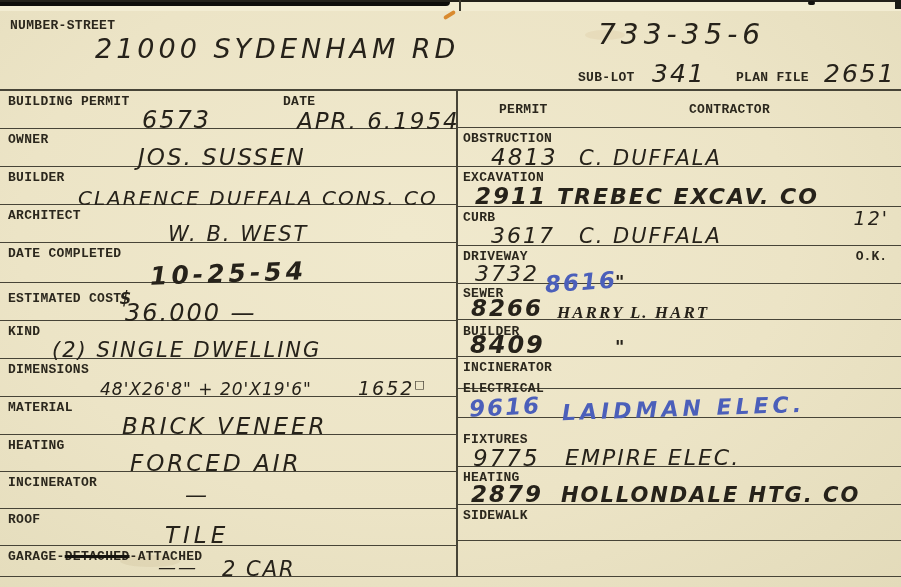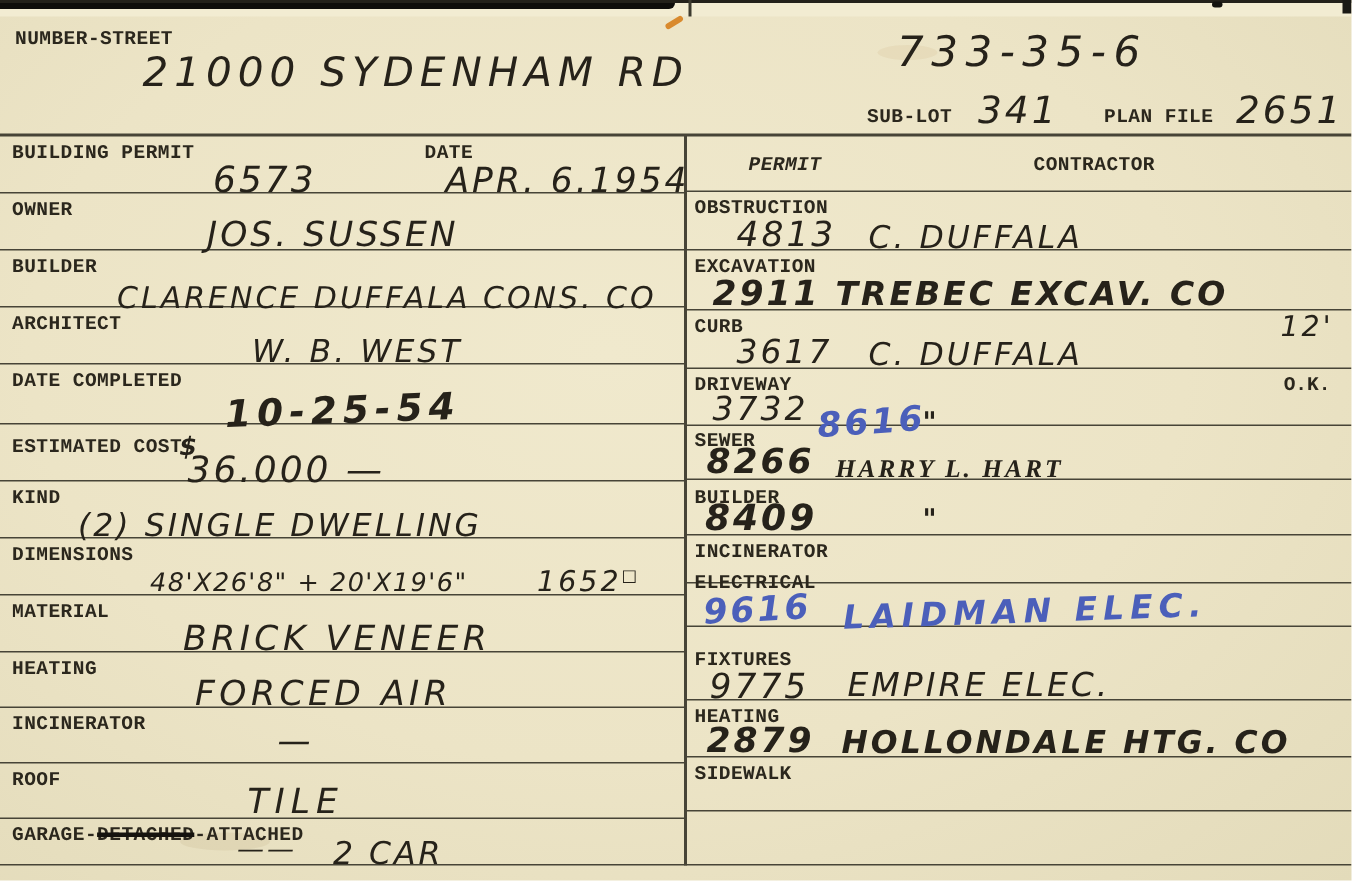--- a/index.html
+++ b/index.html
@@ -169,21 +169,21 @@
     <div class="row" style="top:455px;height:31px;">
       <span class="lbl"><span>GARAGE-</span><span class="struck">DETACHED</span><span>-ATTACHED</span></span>
       <span class="hw" style="left:158px;bottom:0px;font-size:18px;">——</span>
       <span class="hw" style="left:222px;bottom:-4px;font-size:21px;">2 CAR</span>
     </div>
   </div>
 
   <div class="rcol">
 
     <div class="row rhead" style="top:0;height:37px;">
-      <span class="lbl" style="left:42px;font-style:italic;">PERMIT</span>
+      <span class="lbl" style="left:42px;">PERMIT</span>
       <span class="lbl" style="left:232px;">CONTRACTOR</span>
     </div>
 
     <div class="row" style="top:37px;height:39px;">
       <span class="lbl">OBSTRUCTION</span>
       <span class="hw" style="left:34px;bottom:-3px;font-size:23px;">4813</span>
       <span class="hw" style="left:122px;bottom:-3px;font-size:21px;">C. DUFFALA</span>
     </div>
 
     <div class="row" style="top:76px;height:40px;">

